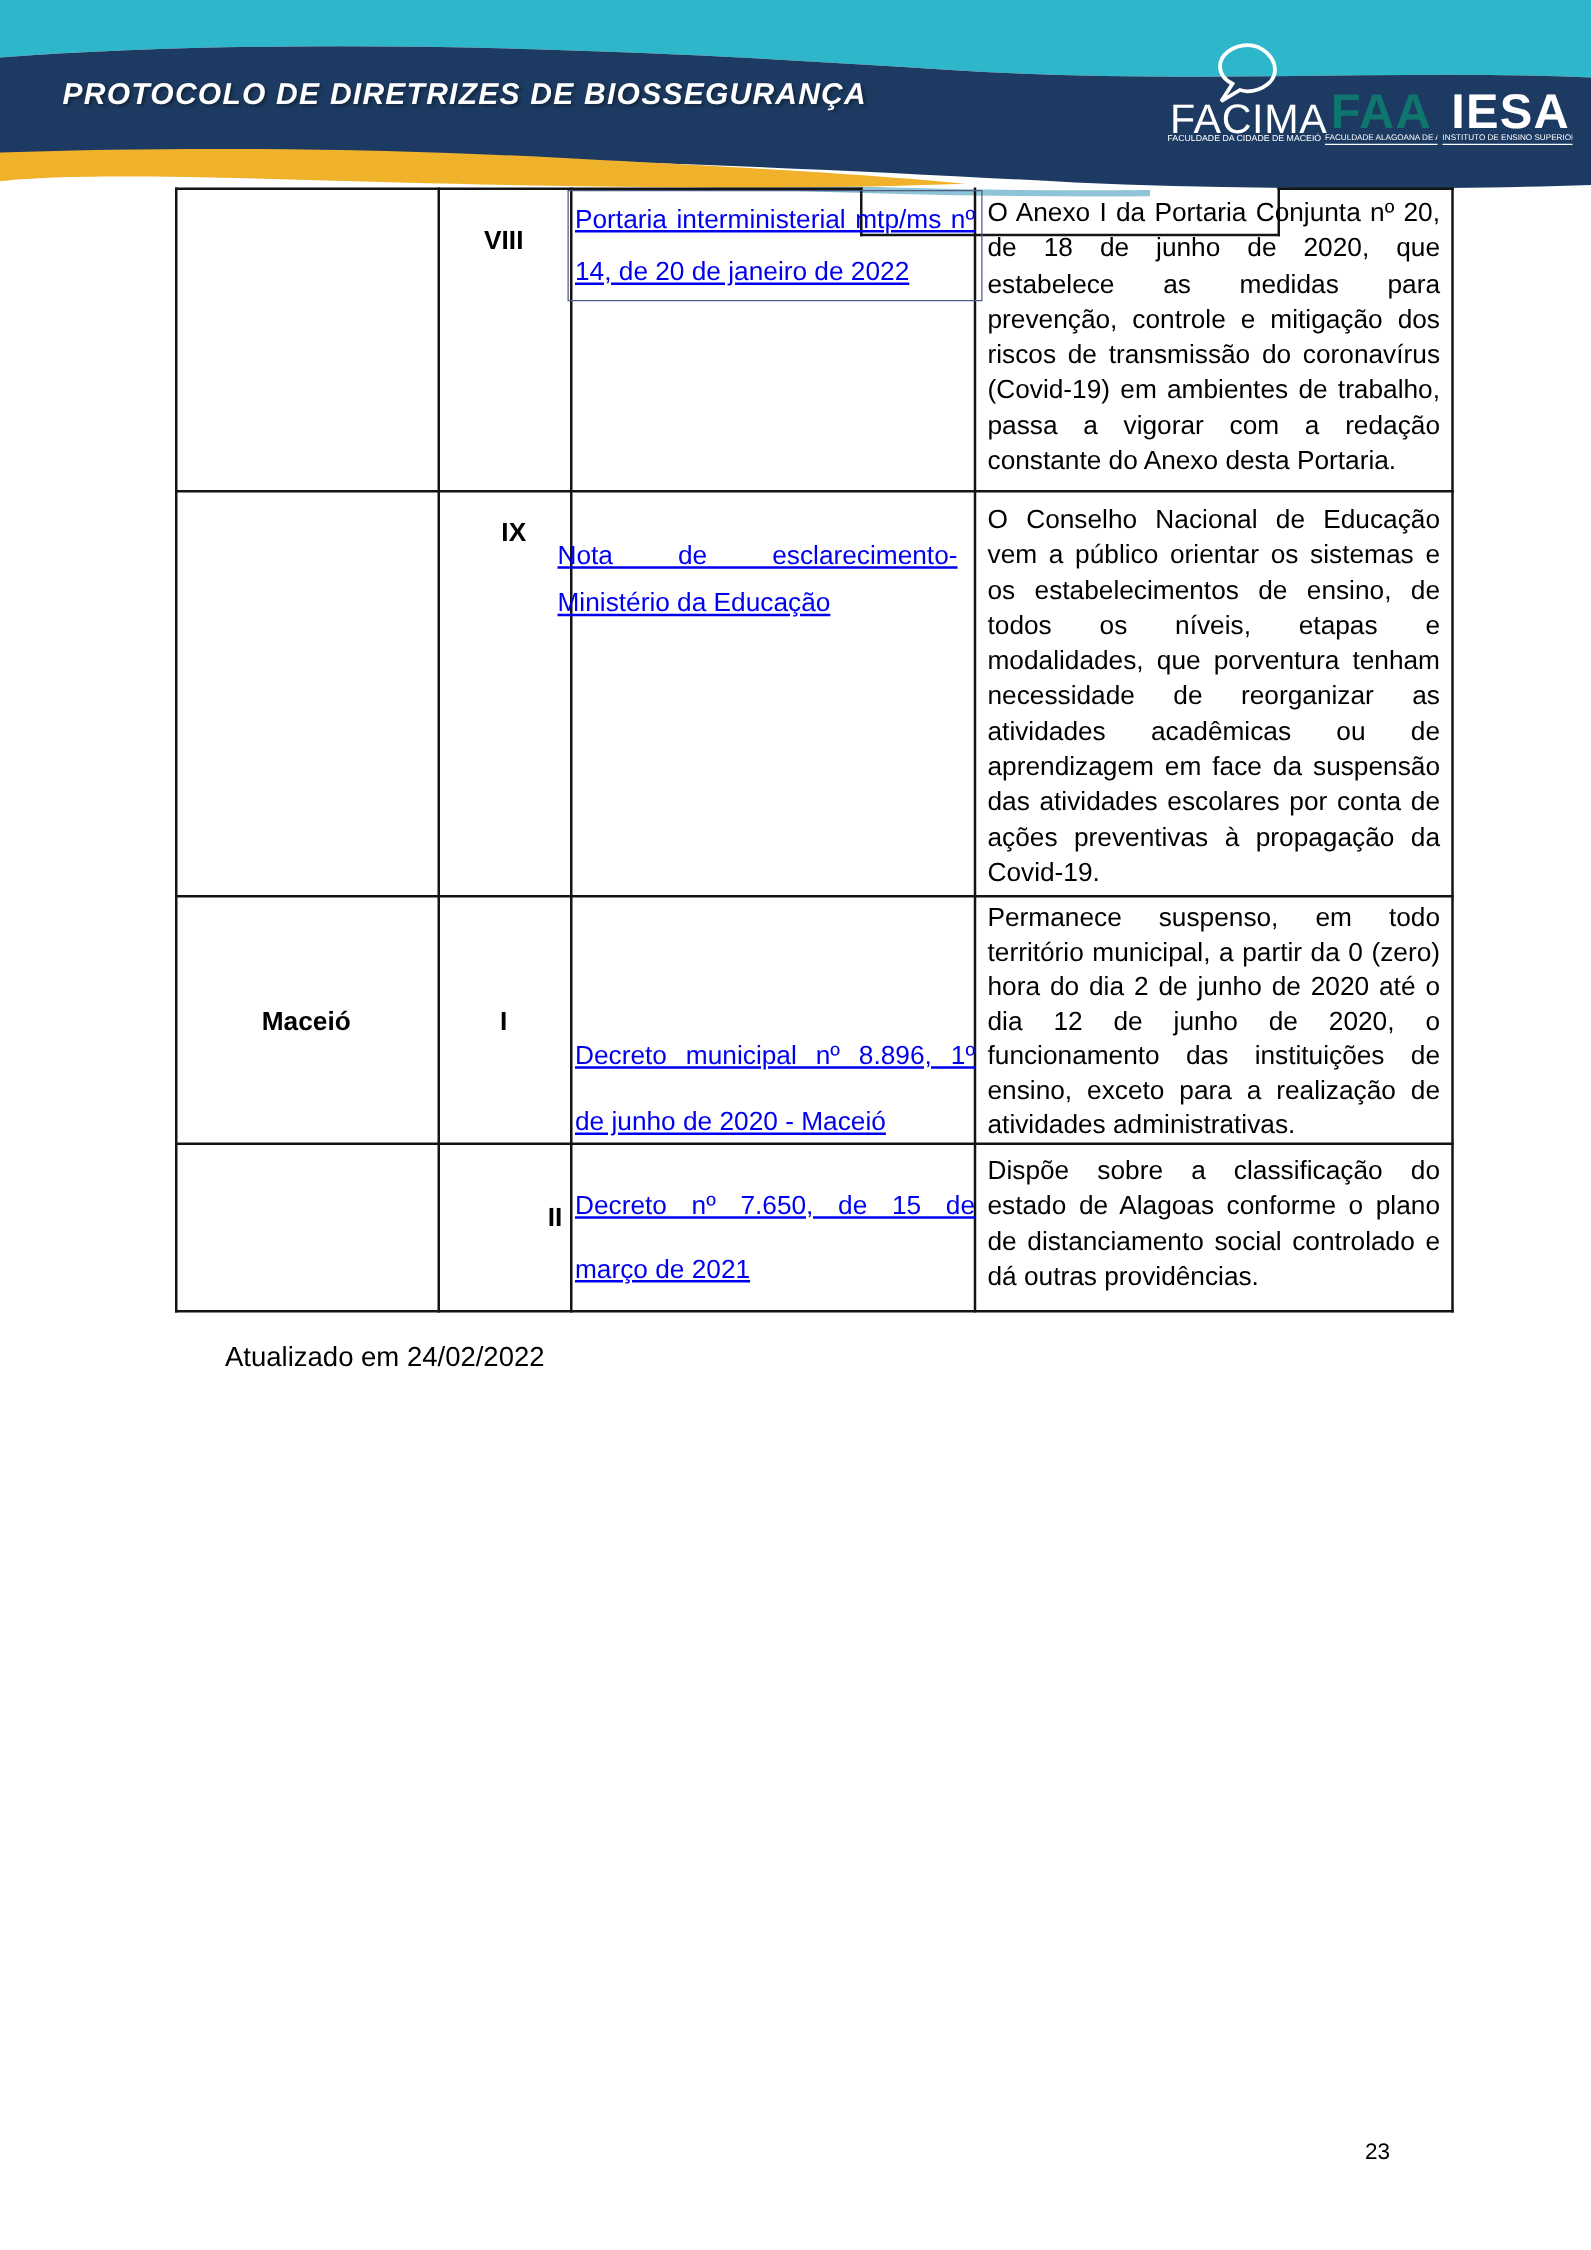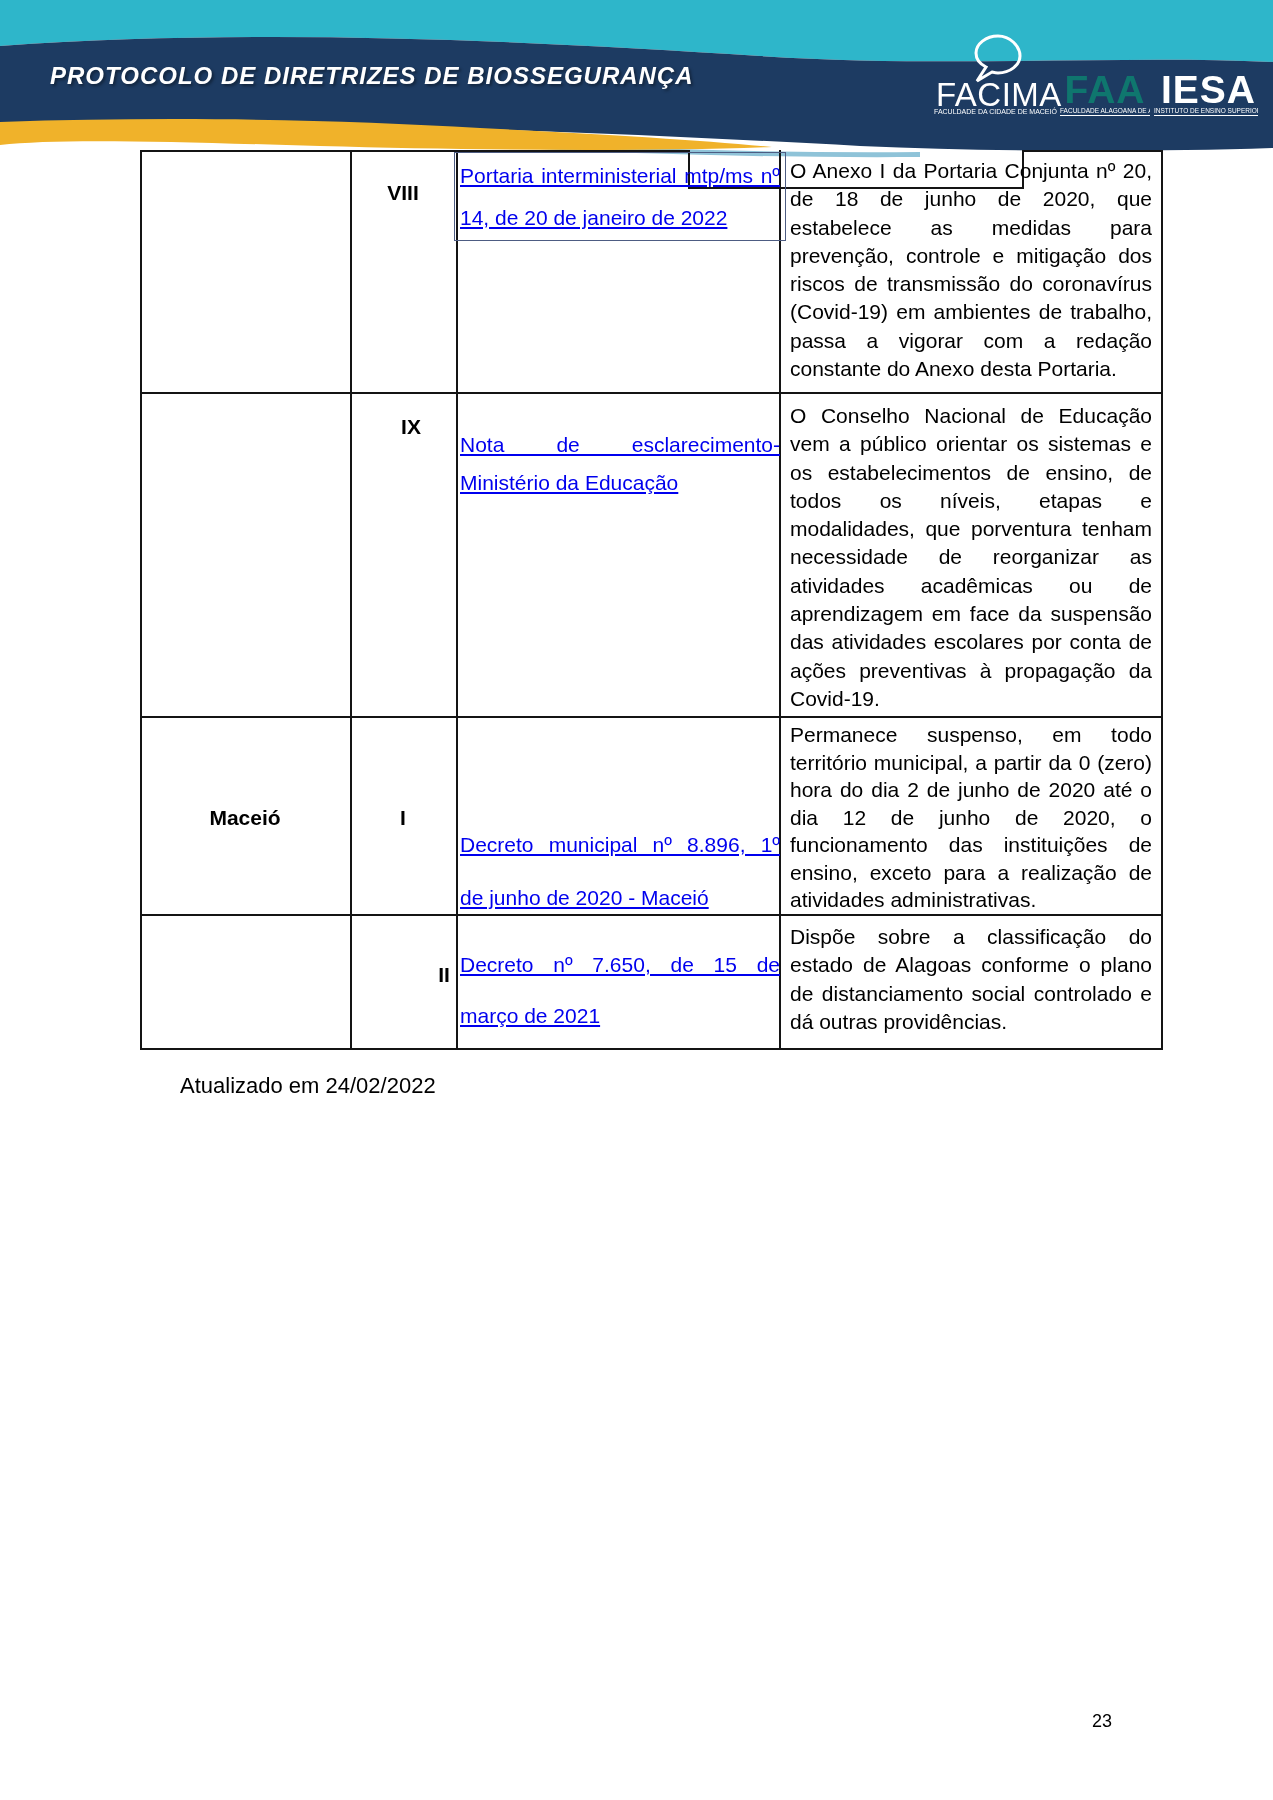--- a/index.html
+++ b/index.html
@@ -93,21 +93,21 @@
     <div class="ann-box" style="left:314px;top:2px;width:330px;height:87px;"></div>
 
     <div class="cell numeral" style="left:210px;top:31px;width:106px;">VIII</div>
     <div class="cell linkblock lh42" style="left:320px;top:5px;width:320px;">
         <div class="link-line">Portaria interministerial mtp/ms nº</div>
         <div class="link-line last">14, de 20 de janeiro de 2022</div>
       </div>
     <div class="cell desc" style="left:650px;top:7px;width:362px;">O Anexo I da Portaria Conjunta nº 20, de 18 de junho de 2020, que estabelece as medidas para prevenção, controle e mitigação dos riscos de transmissão do coronavírus (Covid-19) em ambientes de trabalho, passa a vigorar com a redação constante do Anexo desta Portaria.</div>
 
     <div class="cell numeral" style="left:210px;top:265px;width:100px;padding-left:11px;">IX</div>
-    <div class="cell linkblock lh38" style="left:320px;top:276px;width:320px;text-decoration:underline;">
+    <div class="cell linkblock lh38" style="left:306px;top:276px;width:320px;text-decoration:underline;">
         <div class="link-line">Nota de esclarecimento-</div>
         <div class="link-line last">Ministério da Educação</div>
       </div>
     <div class="cell desc" style="left:650px;top:252px;width:362px;">O Conselho Nacional de Educação vem a público orientar os sistemas e os estabelecimentos de ensino, de todos os níveis, etapas e modalidades, que porventura tenham necessidade de reorganizar as atividades acadêmicas ou de aprendizagem em face da suspensão das atividades escolares por conta de ações preventivas à propagação da Covid-19.</div>
 
     <div class="cell region" style="left:0;top:656px;width:210px;">Maceió</div>
     <div class="cell numeral" style="left:210px;top:656px;width:106px;">I</div>
     <div class="cell linkblock lh53" style="left:320px;top:668px;width:320px;">
         <div class="link-line">Decreto municipal nº 8.896, 1º</div>
         <div class="link-line last">de junho de 2020 - Maceió</div>

